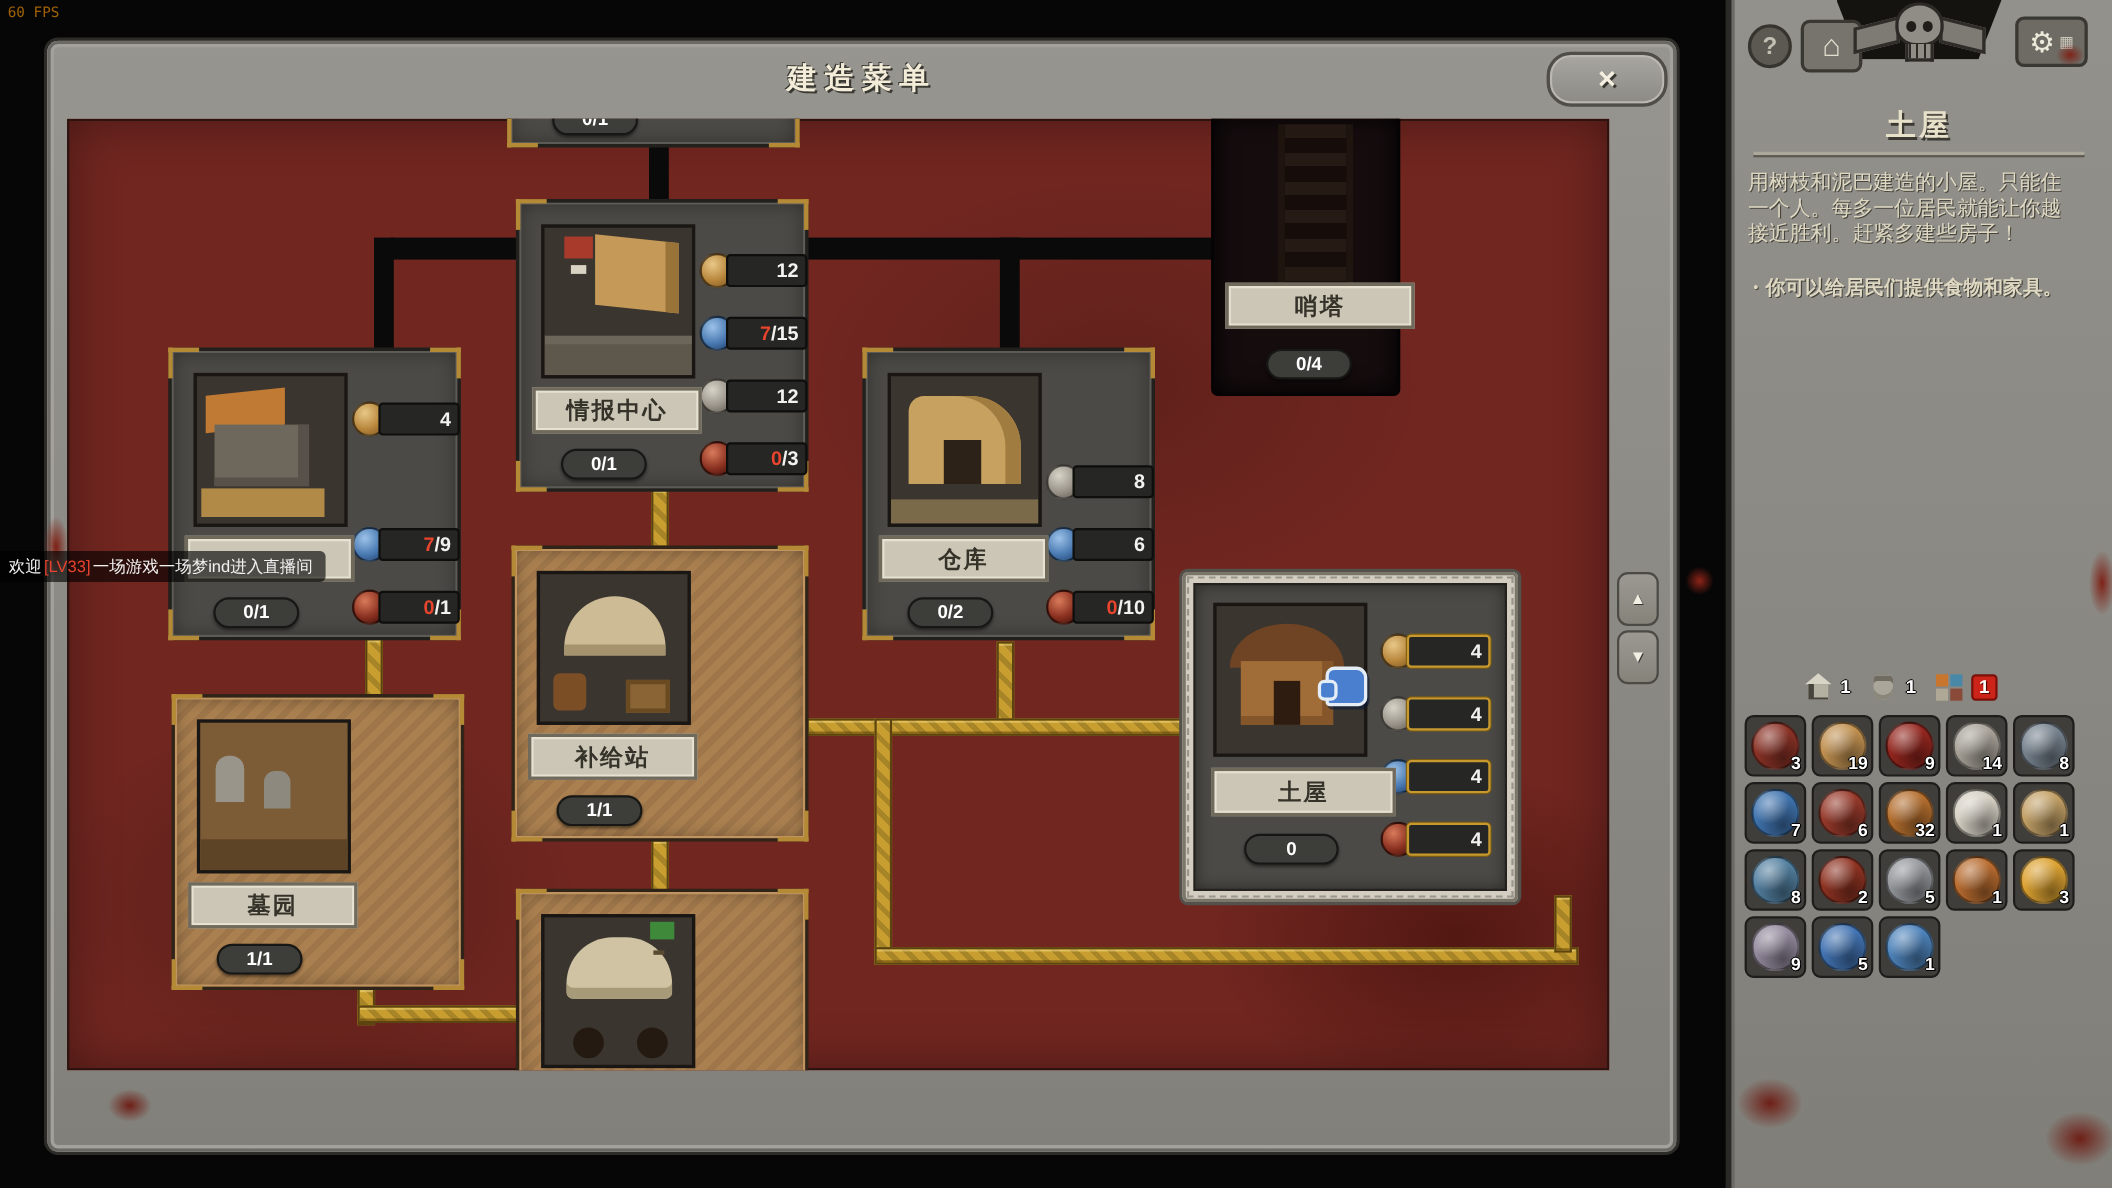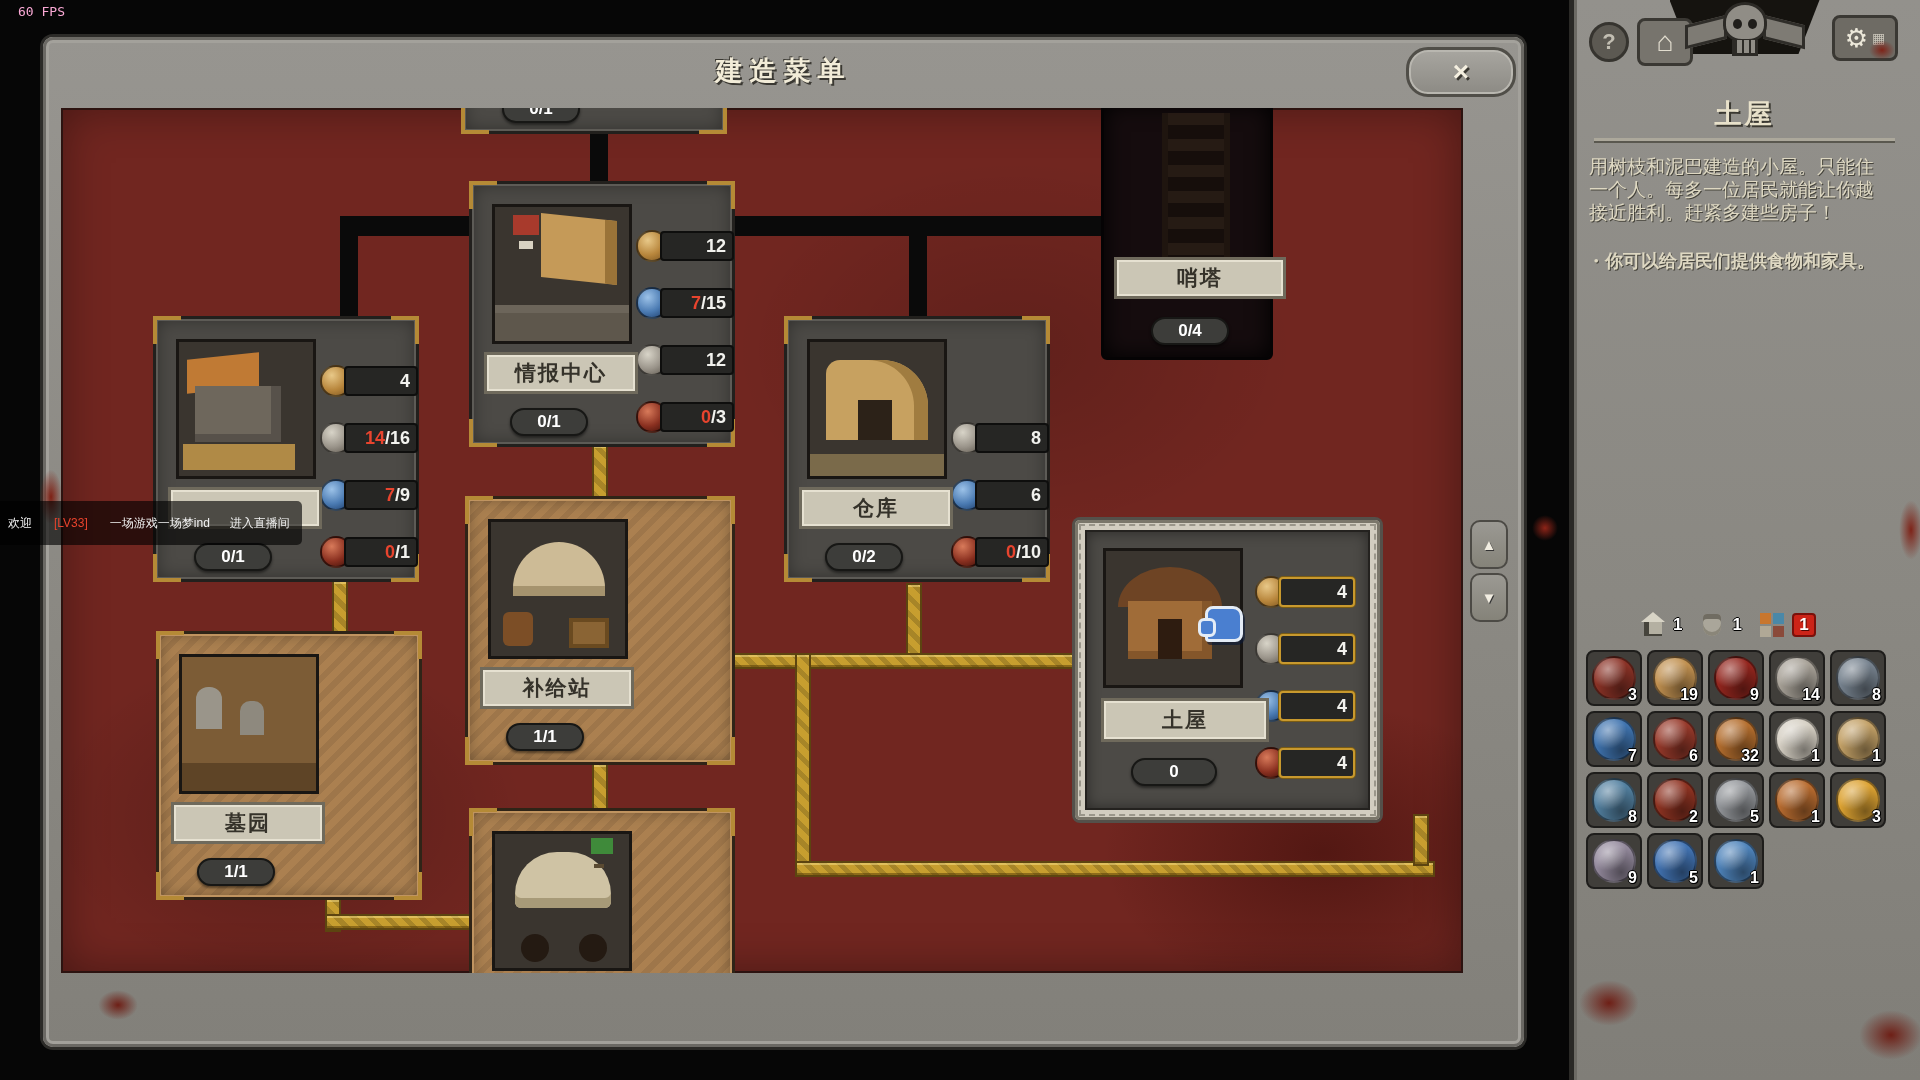--- a/index.html
+++ b/index.html
@@ -1,19 +1,19 @@
 <!DOCTYPE html>
 <html><head>
 <meta charset="utf-8">
 <style>
   html,body{margin:0;padding:0;background:#000;}
   body{width:1920px;height:1080px;overflow:hidden;font-family:"Liberation Sans",sans-serif;}
   .stage{position:relative;width:1920px;height:1080px;background:#060606;}
 
-  .fps{position:absolute;left:18px;top:4px;color:#f9a8d4;font:13px "DejaVu Sans Mono",monospace;z-index:70;}
+  .fps{position:absolute;left:7px;top:4px;color:#a16207;font:13px "DejaVu Sans Mono",monospace;z-index:70;}
 
   
   .panel{position:absolute;left:43px;top:37px;width:1481px;height:1010px;border-radius:10px;
     background:linear-gradient(#979590,#8a8882 60%,#82807a);
     box-shadow:0 0 0 3px #2c2b28, inset 0 0 0 3px #6b6964, inset 0 0 0 6px #a3a19b;z-index:1;}
   .panel-title{position:absolute;top:16px;left:0;right:0;text-align:center;color:#f2ecd8;font-size:27px;font-weight:bold;
     letter-spacing:7px;text-shadow:2px 2px 0 #3a3832,-1px -1px 0 #3a3832;}
   .close-btn{position:absolute;left:1363px;top:10px;width:104px;height:44px;border-radius:22px;cursor:pointer;
     background:linear-gradient(#a8a6a0,#8c8a84);border:3px solid #504e48;box-shadow:inset 0 0 0 2px #b9b7b0;
     display:flex;align-items:center;justify-content:center;}
@@ -162,22 +162,22 @@
   .rgrid{position:absolute;left:17px;top:650px;display:grid;grid-template-columns:repeat(5,56px);gap:5px;}
   .rcell{position:relative;width:56px;height:56px;background:#403e3a;border:2px solid #1e1d1b;border-radius:8px;box-sizing:border-box;cursor:pointer;}
   .rorb{position:absolute;inset:4px;border-radius:50%;border:2px solid rgba(0,0,0,.4);box-sizing:border-box;
     background-image:radial-gradient(circle at 35% 28%,rgba(255,255,255,.5),rgba(255,255,255,0) 48%),
       radial-gradient(circle at 68% 78%,rgba(0,0,0,.45),rgba(0,0,0,0) 62%);
     background-color:var(--col,#888);}
   .rcount{position:absolute;right:3px;bottom:0;color:#fff;font-size:16px;font-weight:bold;
     text-shadow:-1px 0 0 #000,1px 0 0 #000,0 -1px 0 #000,0 1px 0 #000,1px 1px 0 #000;}
 
   
-  .chat{position:absolute;left:0;top:501px;height:44px;z-index:60;background:rgba(0,0,0,.62);border-radius:0 5px 5px 0;
-    display:flex;align-items:center;padding:0 12px 0 8px;font-size:12px;white-space:nowrap;gap:20px;}
+  .chat{position:absolute;left:0;top:501px;height:28px;z-index:60;background:rgba(0,0,0,.62);border-radius:0 5px 5px 0;
+    display:flex;align-items:center;padding:0 12px 0 8px;font-size:15px;white-space:nowrap;}
   .chat span{color:#f2f2f2;}
   .chat .c-lv{color:#e8432d;margin:0 2px;}
 
   
   .splat{position:absolute;border-radius:50%;pointer-events:none;}
 </style>
 </head>
 <body>
 
 <div class="stage">
@@ -250,24 +250,20 @@
           <i class="cnr br"></i>
         <div class="bimg v-ruin1">
             <i class="p1"></i>
             <i class="p2"></i>
             <i class="p3"></i>
           </div>
         <div class="rrow r1">
           <span class="rico i-straw"></span>
           <span class="rbox"><b>4</b><b class="den"></b></span>
         </div>
-        <div class="rrow r2">
-          <span class="rico i-stone"></span>
-          <span class="rbox"><b class="red">14</b><b class="den">/16</b></span>
-        </div>
         <div class="rrow r3">
           <span class="rico i-blue"></span>
           <span class="rbox"><b class="red">7</b><b class="den">/9</b></span>
         </div>
         <div class="rrow r4">
           <span class="rico i-bomb"></span>
           <span class="rbox"><b class="red">0</b><b class="den">/1</b></span>
         </div>
         <div class="nlab"></div>
         <div class="oval">0/1</div>

